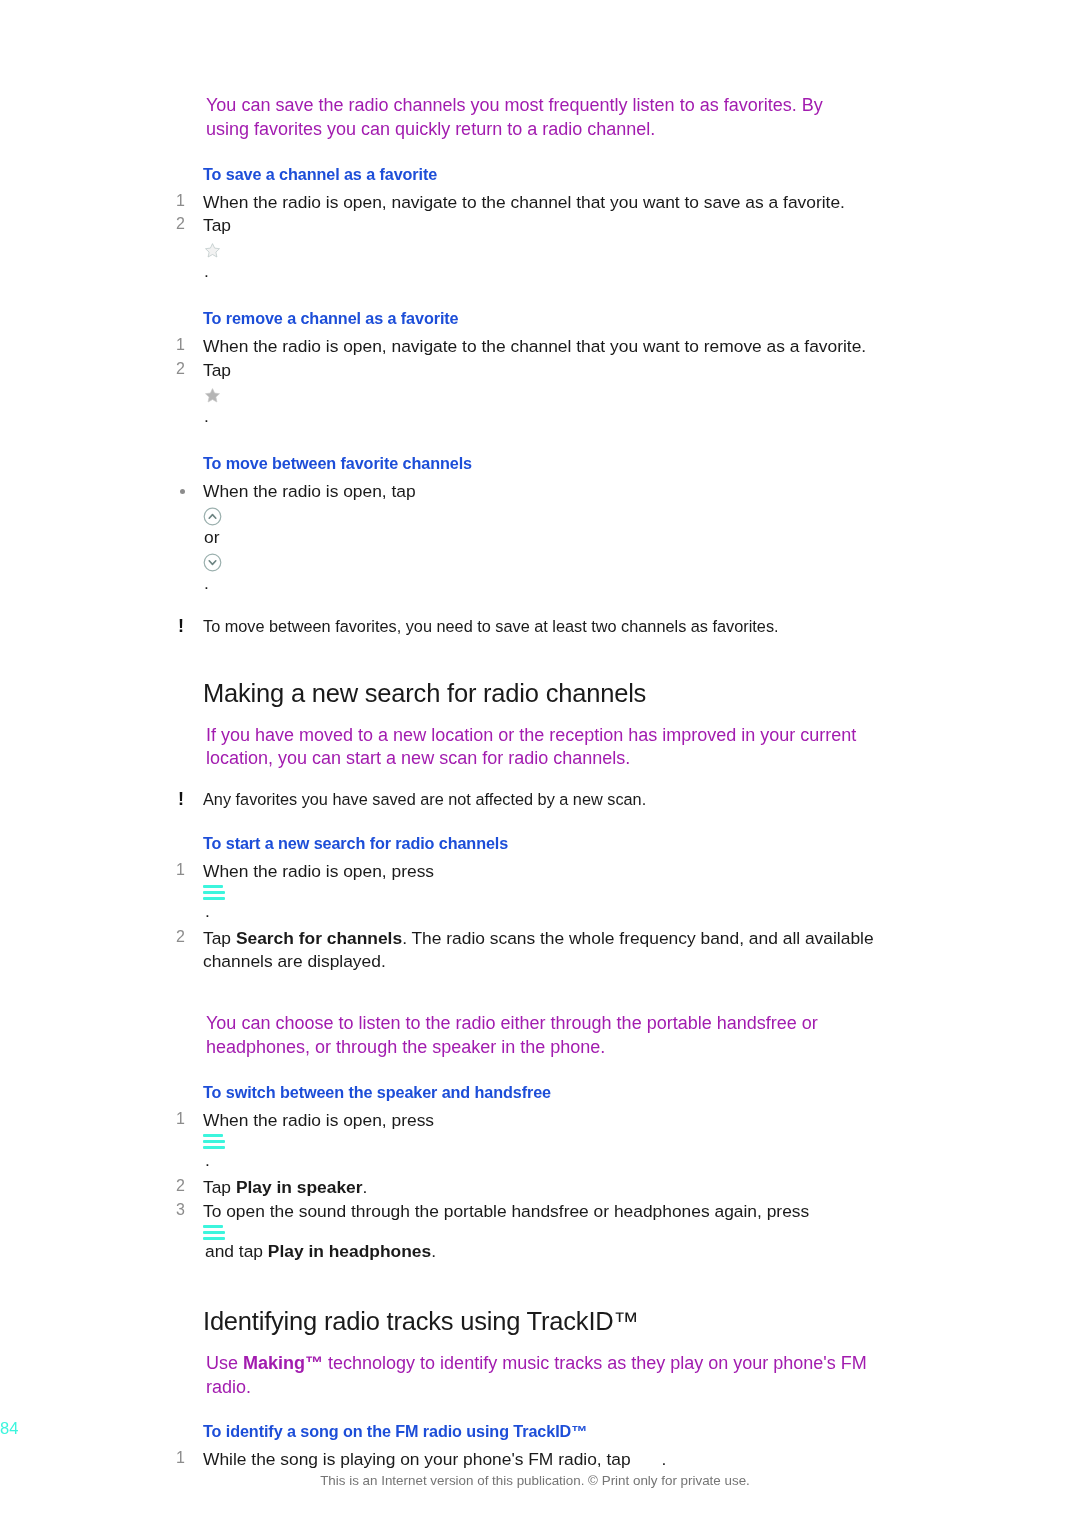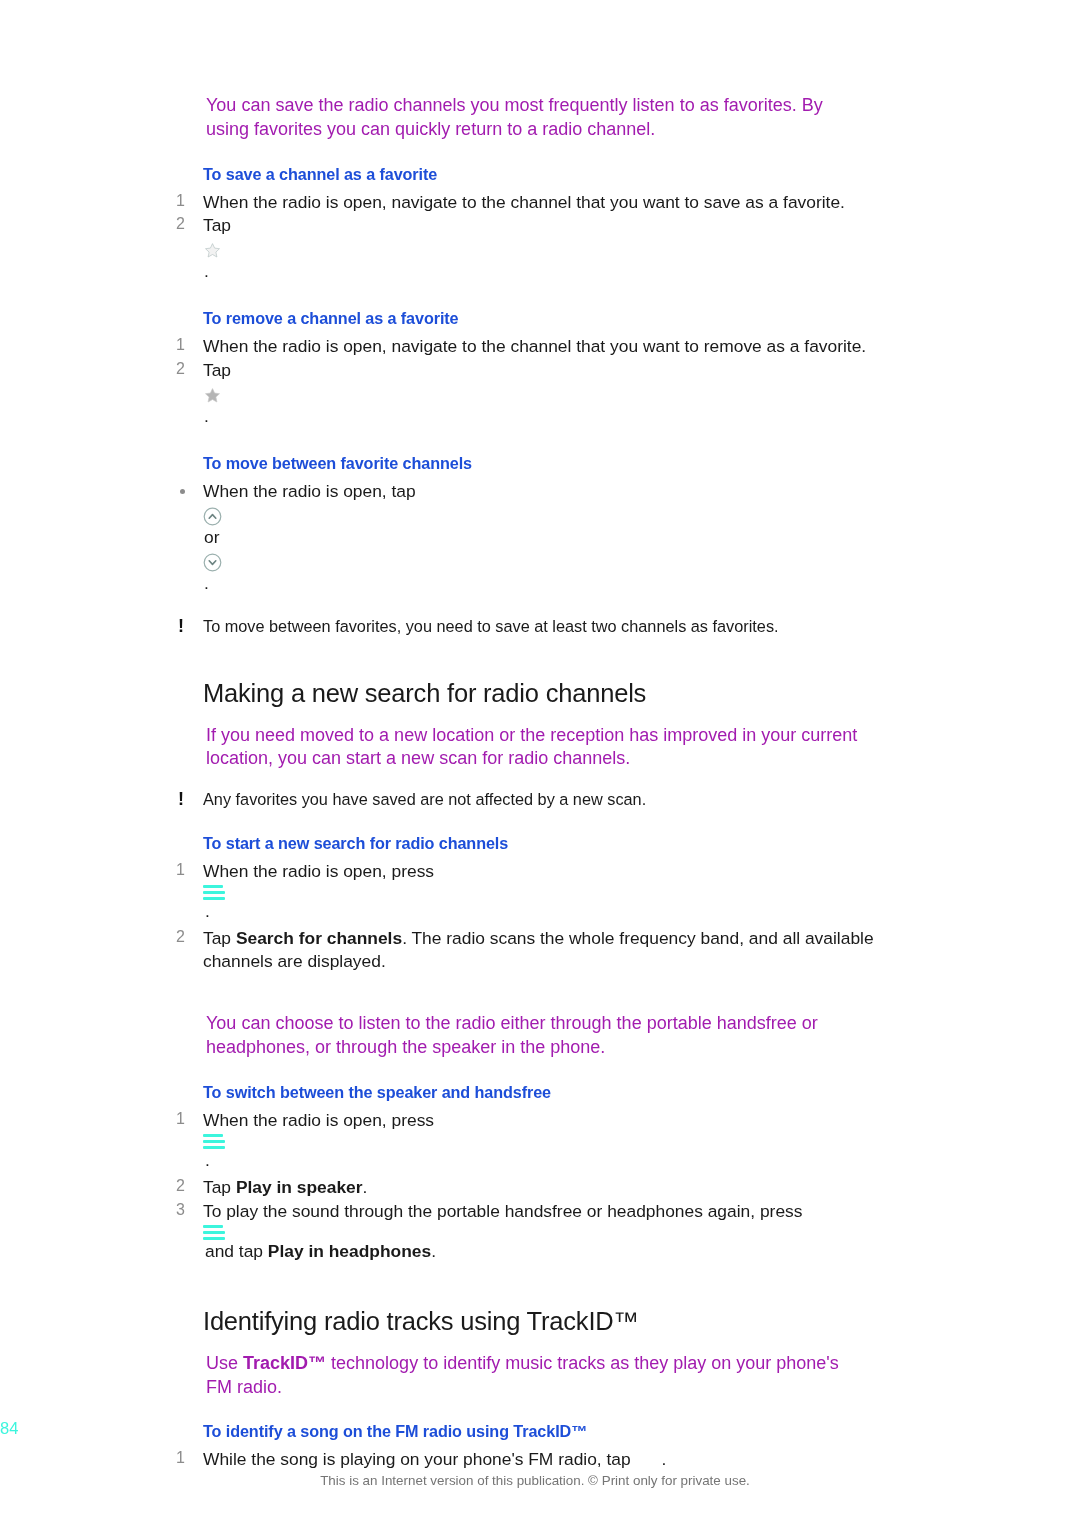--- a/index.html
+++ b/index.html
@@ -227,21 +227,21 @@
       </ul>
 
       <div class="note">
         <span class="bang">!</span>
         <span>To move between favorites, you need to save at least two channels as favorites.</span>
       </div>
     </div>
 
     <div class="section sec-gap">
       <h1 class="section-title">Making a new search for radio channels</h1>
-      <p class="body-text">If you need moved to a new location or the reception has improved in your current location, you can start a new scan for radio channels.</p>
+      <p class="body-text">If you have moved to a new location or the reception has improved in your current location, you can start a new scan for radio channels.</p>
 
       <div class="note">
         <span class="bang">!</span>
         <span>Any favorites you have saved are not affected by a new scan.</span>
       </div>
 
       <h2 class="sub-head">To start a new search for radio channels</h2>
       <ol class="steps">
         <li class="step">
           <span class="marker">1</span>
@@ -262,28 +262,28 @@
         <li class="step">
           <span class="marker">1</span>
           <span>When the radio is open, press </span><span class="menu-icon"><i></i><i></i><i></i></span><span>.</span>
         </li>
         <li class="step">
           <span class="marker">2</span>
           <span>Tap </span><b>Play in speaker</b><span>.</span>
         </li>
         <li class="step">
           <span class="marker">3</span>
-          <span>To play the sound through the portable handsfree or headphones again, press </span><span class="menu-icon"><i></i><i></i><i></i></span><span> and tap </span><b>Play in headphones</b><span>.</span>
+          <span>To open the sound through the portable handsfree or headphones again, press </span><span class="menu-icon"><i></i><i></i><i></i></span><span> and tap </span><b>Play in headphones</b><span>.</span>
         </li>
       </ol>
     </div>
 
     <div class="section sec-gap">
       <h1 class="section-title">Identifying radio tracks using TrackID™</h1>
-      <p class="body-text"><span>Use </span><b>TrackID™</b><span> technology to identify music tracks as they play on your phone's FM radio.</span></p>
+      <p class="body-text"><span>Use </span><b>Making™</b><span> technology to identify music tracks as they play on your phone's FM radio.</span></p>
 
       <h2 class="sub-head">To identify a song on the FM radio using TrackID™</h2>
       <ol class="steps">
         <li class="step">
           <span class="marker">1</span>
           <span>While the song is playing on your phone's FM radio, tap </span><span class="missing-glyph"></span><span>.</span>
         </li>
 
       </ol>
 

